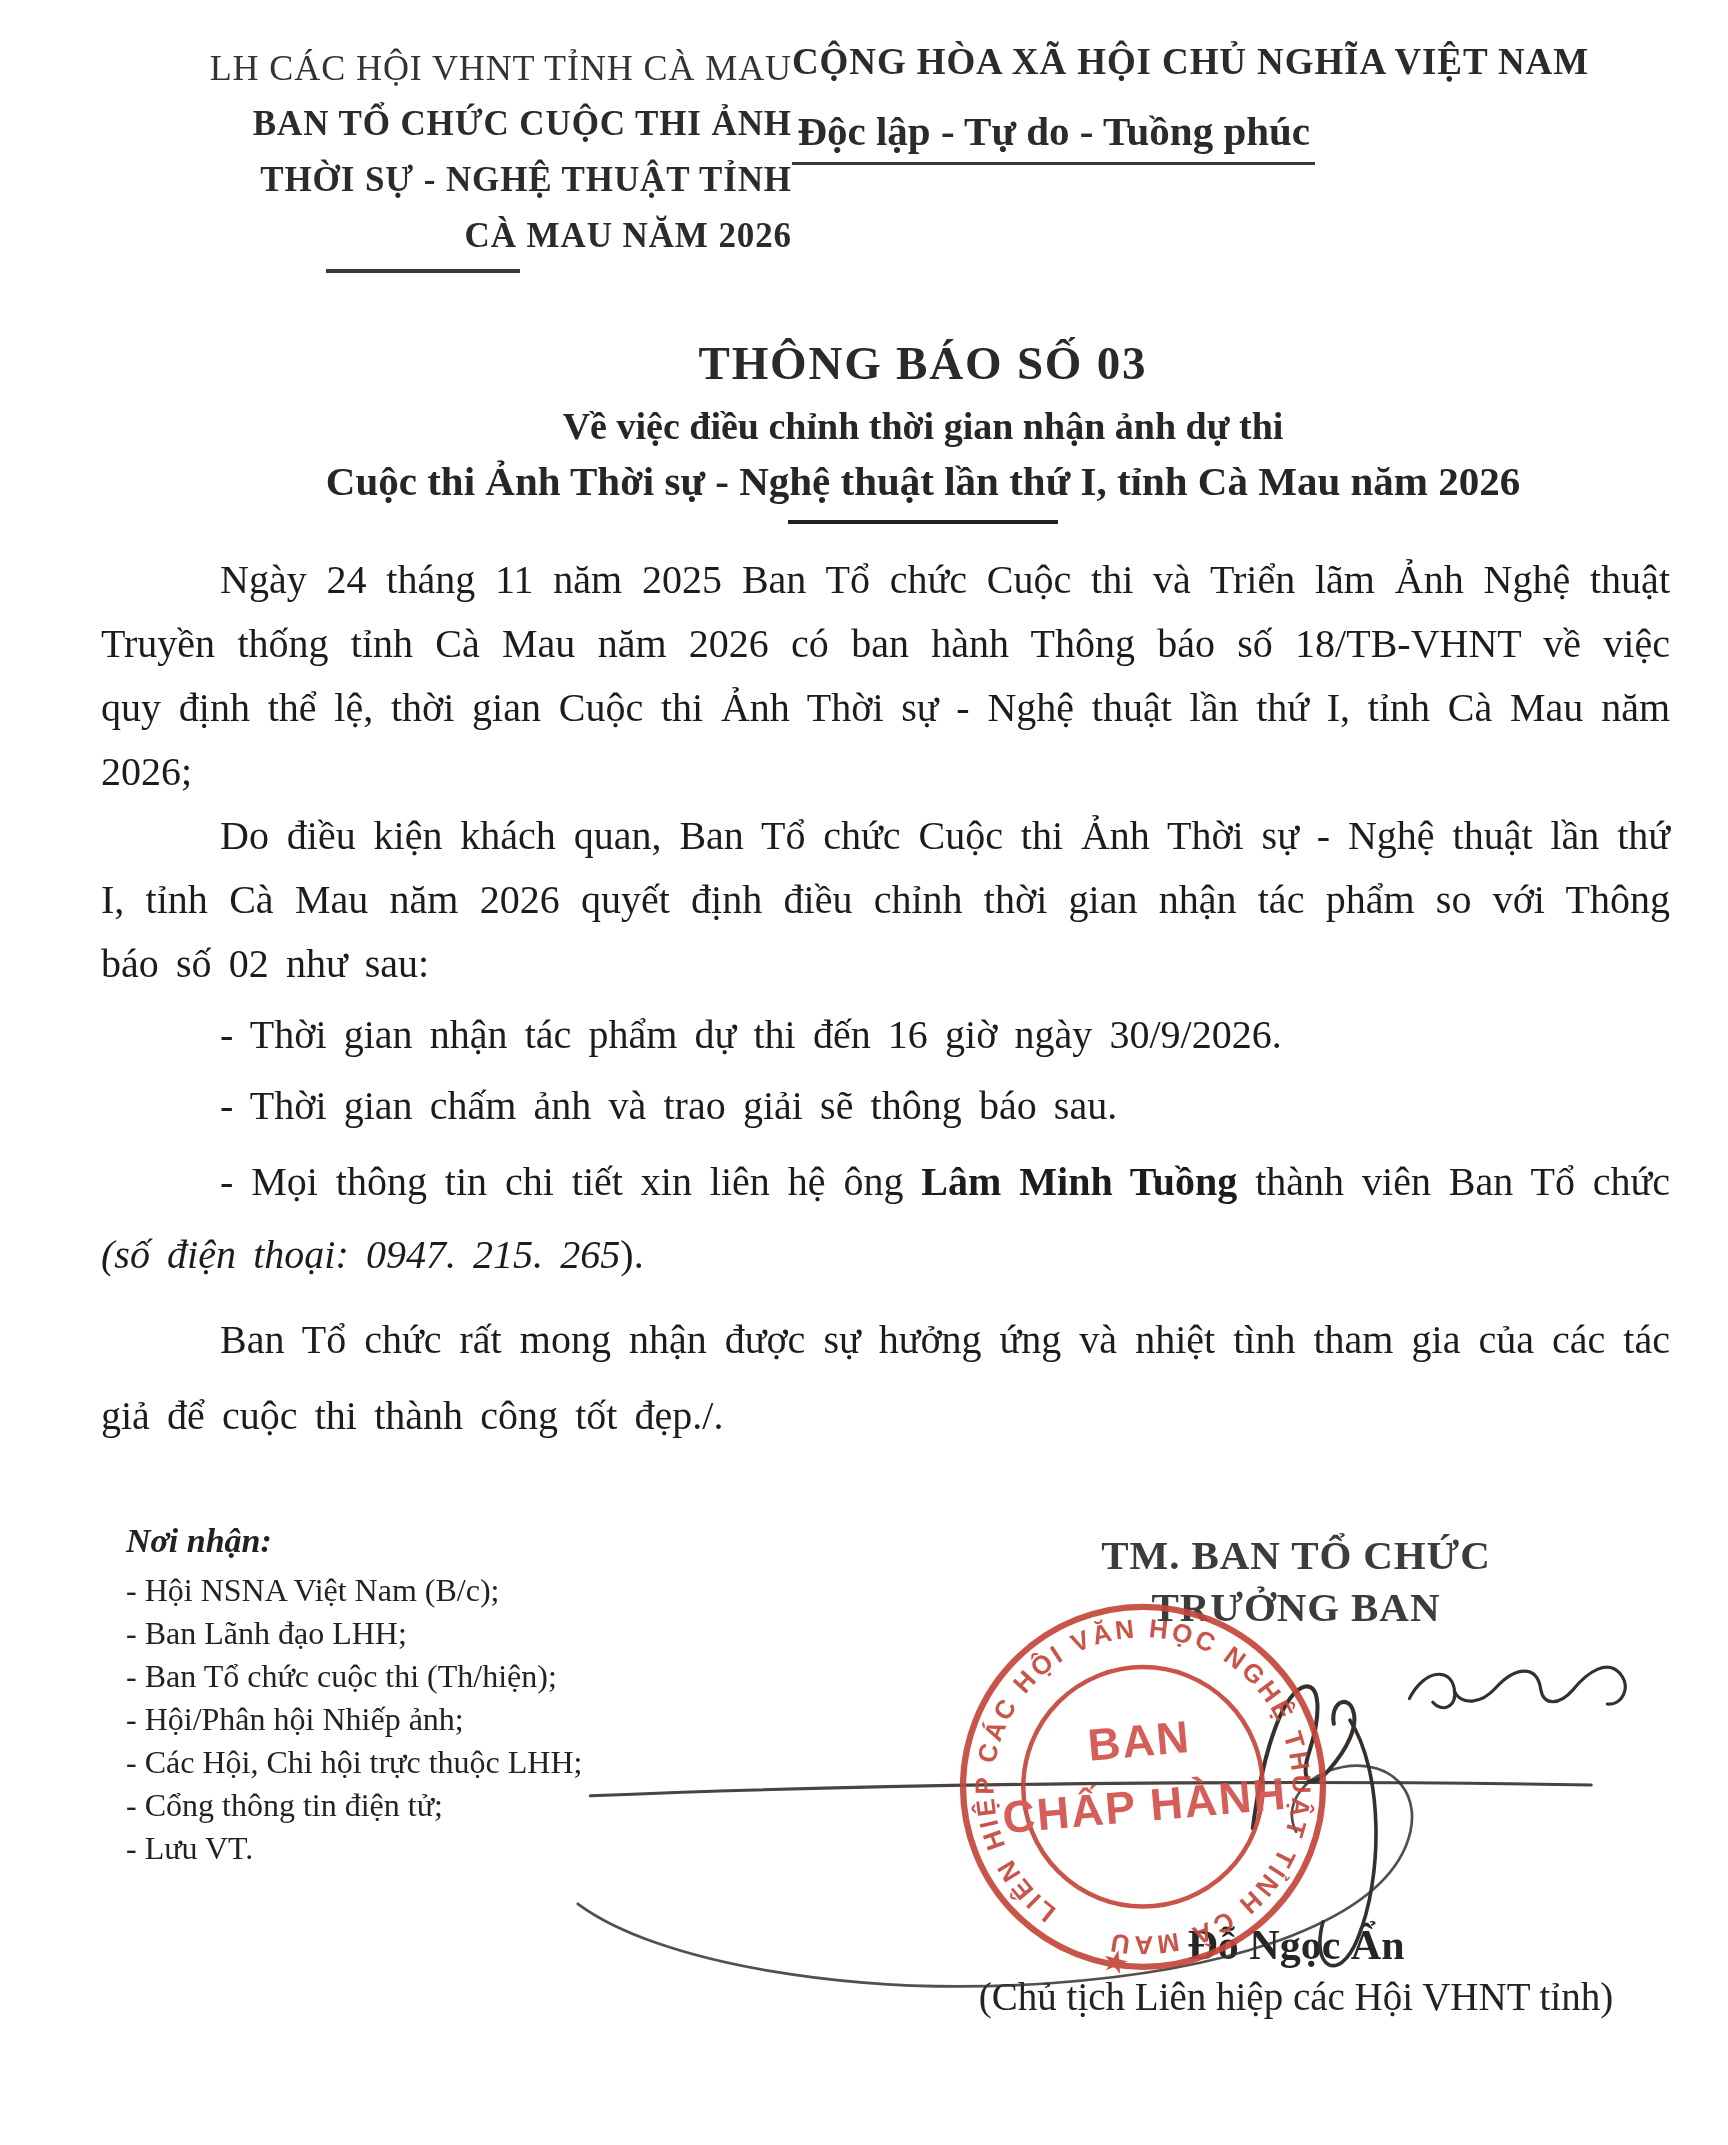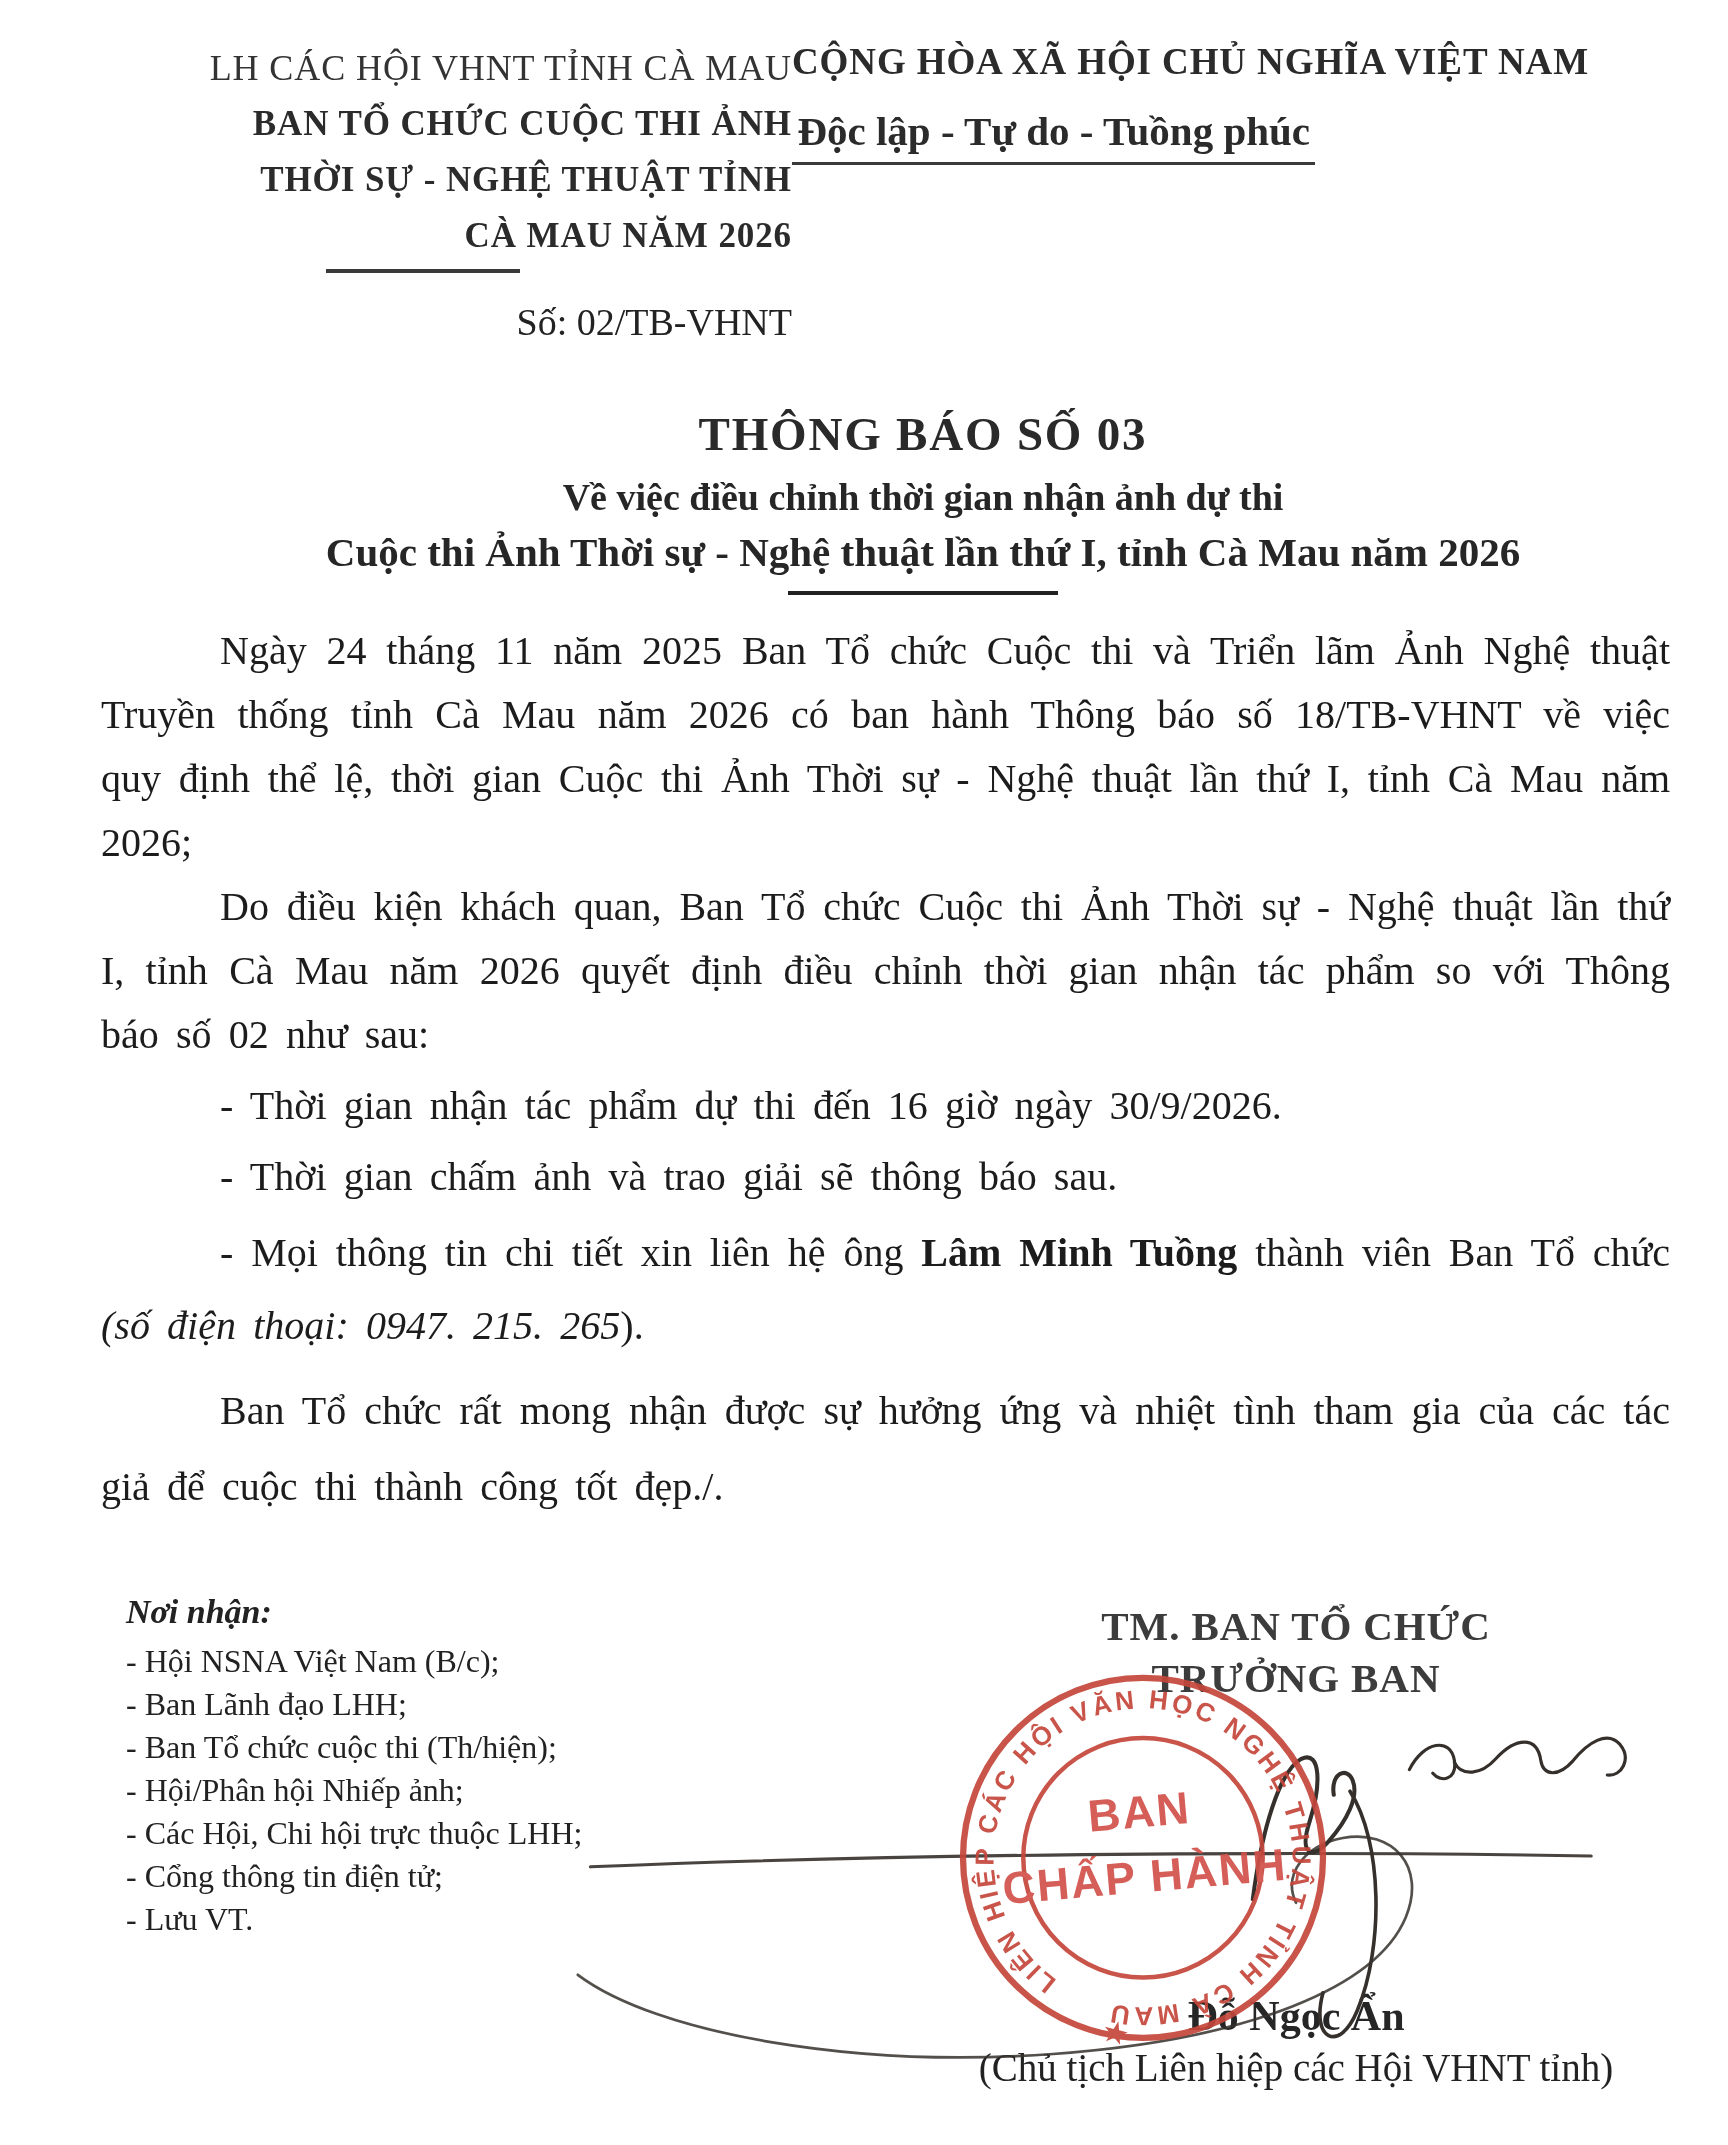--- a/index.html
+++ b/index.html
@@ -50,21 +50,20 @@
 
 <div class="page">
 
   <div class="header">
     <div class="header-left">
       <div class="hl-line first">LH CÁC HỘI VHNT TỈNH CÀ MAU</div>
       <div class="hl-line">BAN TỔ CHỨC CUỘC THI ẢNH</div>
       <div class="hl-line">THỜI SỰ - NGHỆ THUẬT TỈNH</div>
       <div class="hl-line">CÀ MAU NĂM 2026</div>
       <div class="hl-underline"></div>
-      <div class="doc-number">Số: 02/TB-VHNT</div>
     </div>
     <div class="header-right">
       <div class="country">CỘNG HÒA XÃ HỘI CHỦ NGHĨA VIỆT NAM</div><br>
       <div class="motto">Độc lập - Tự do - Tuồng phúc</div>
     </div>
   </div>
 
   <div class="title-block">
     <div class="title-main">THÔNG BÁO SỐ 03</div>
     <div class="title-sub1">Về việc điều chỉnh thời gian nhận ảnh dự thi</div>

